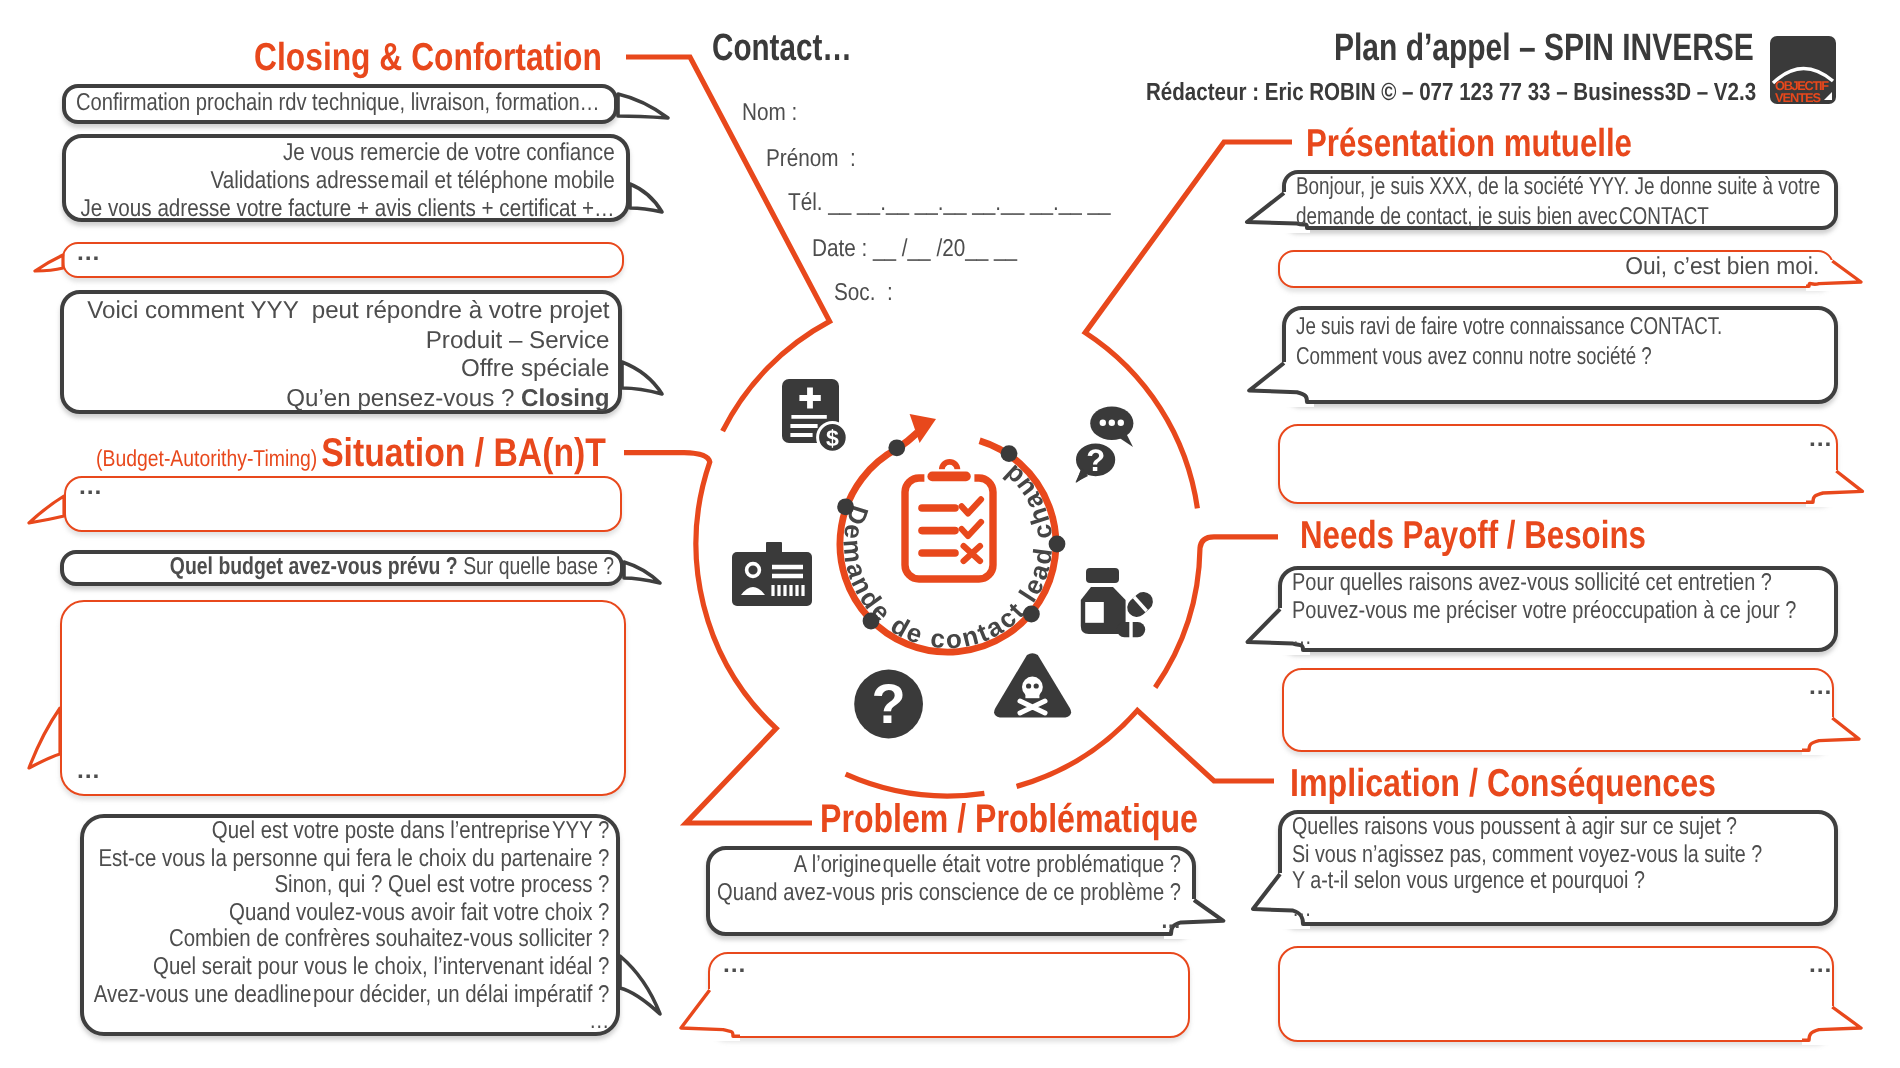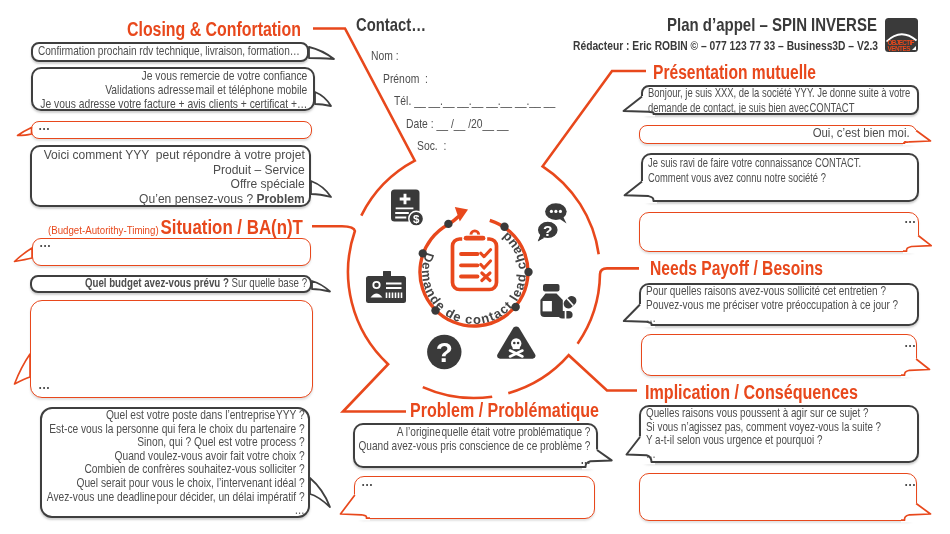--- a/index.html
+++ b/index.html
@@ -195,21 +195,21 @@
 Validations adresse mail et téléphone mobile
 Je vous adresse votre facture + avis clients + certificat +…</div>
 
 <div class="bub or" style="left:31px;top:121px;width:281px;height:18px;border-radius:8px;"></div>
 <div class="txt b" style="position:absolute;left:38px;top:119px;">…</div>
 
 <div class="bub dk" style="left:30px;top:145px;width:281px;height:62px;border-radius:10px;"></div>
 <div class="txt tR" style="position:absolute;right:645px;top:148px;transform:scaleX(0.99);" id="d3t">Voici comment YYY  peut répondre à votre projet
 Produit – Service
 Offre spéciale
-Qu’en pensez-vous ? <span class="b">Problem</span></div>
+Qu’en pensez-vous ? <span class="b">Closing</span></div>
 
 <div class="bub or" style="left:32px;top:238px;width:279px;height:28px;border-radius:9px;"></div>
 <div class="txt b" style="position:absolute;left:39px;top:236px;">…</div>
 
 <div class="bub dk" style="left:30px;top:275px;width:282px;height:18px;border-radius:8px;"></div>
 <div class="txt tR" style="position:absolute;right:643px;top:276px;transform:scaleX(0.796);" id="d4t"><span class="b">Quel budget avez-vous prévu ?</span> Sur quelle base ?</div>
 
 <div class="bub or" style="left:30px;top:300px;width:283px;height:98px;border-radius:12px;"></div>
 <div class="txt b" style="position:absolute;left:38px;top:378px;">…</div>
 

